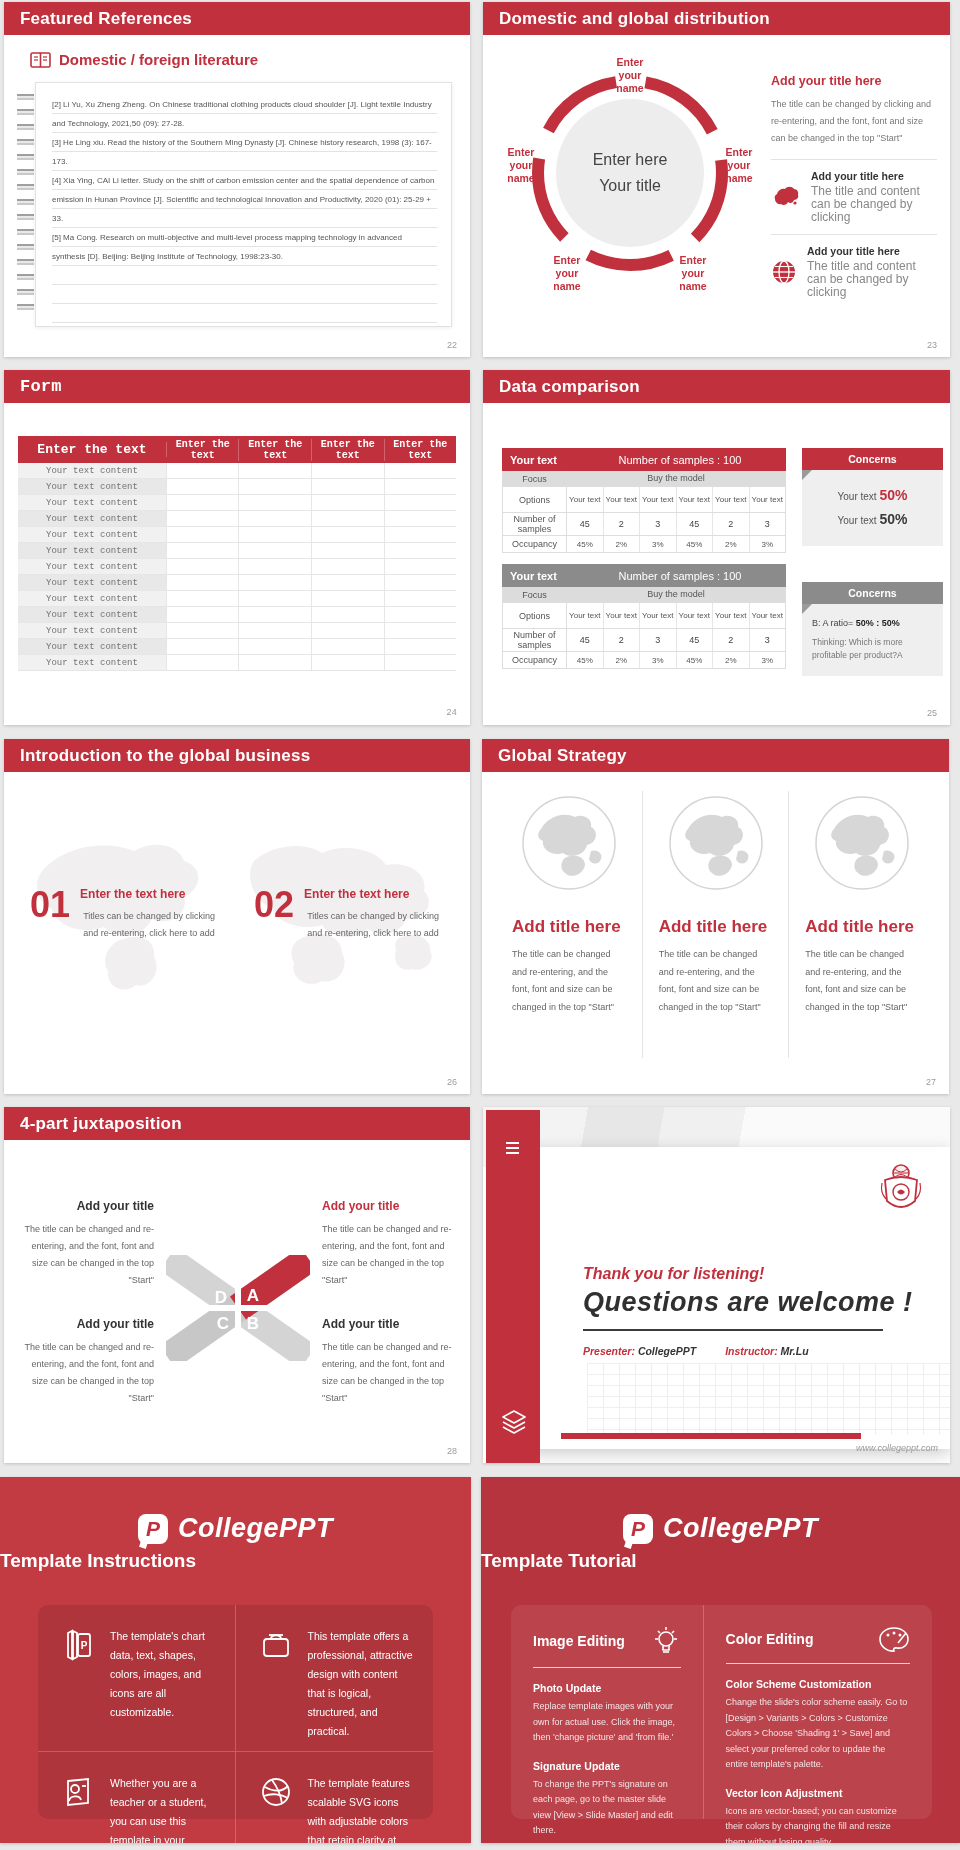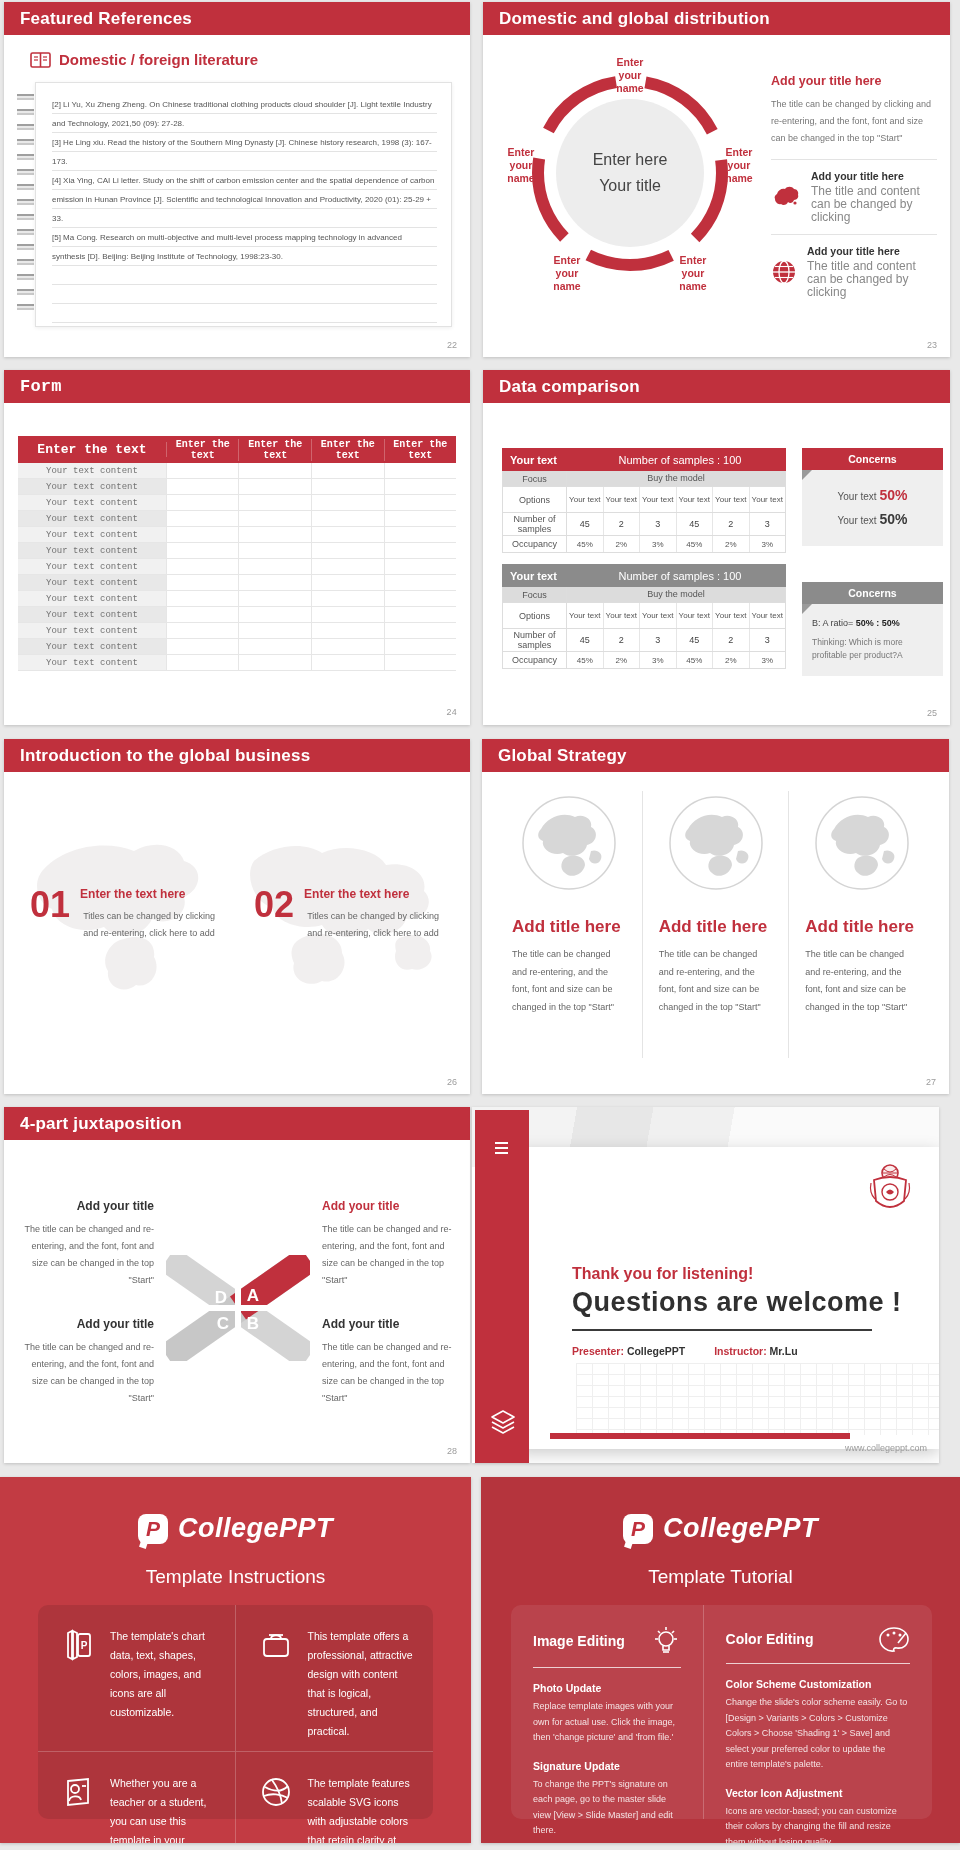--- a/index.html
+++ b/index.html
@@ -10,21 +10,21 @@
   body{width:960px; height:1850px; background:#e9e9e9; font-family:"Liberation Sans",sans-serif; position:relative; overflow:hidden;}
   .page{position:relative; width:960px; height:1850px;}
   .card{position:absolute; background:#fff; box-shadow:0 1px 3px rgba(0,0,0,.18); overflow:hidden;}
   .c1{left:4px;  top:2px;    width:466px; height:355px;}
   .c2{left:483px;top:2px;    width:467px; height:355px;}
   .c3{left:4px;  top:370px;  width:466px; height:355px;font-family:Liberation Mono, monospace;}
   .c4{left:483px;top:370px;  width:467px; height:355px;}
   .c5{left:4px;  top:739px;  width:466px; height:355px;}
   .c6{left:482px;top:739px;  width:467px; height:355px;}
   .c7{left:4px;  top:1107px; width:466px; height:356px;}
-  .c8{left:472px;top:1107px; width:467px; height:356px;}
+  .c8{left:483px;top:1107px; width:467px; height:356px;font-style:italic;}
   .p9{left:0;    top:1477px; width:471px; height:366px; background:var(--panel-red);}
   .p10{left:481px;top:1477px; width:479px; height:366px; background:var(--panel-red-deep);}
   .banner{height:33px; background:var(--red); color:#fff; font-weight:bold; font-size:17px; line-height:33px; padding-left:16px; letter-spacing:.2px;}
   .pnum{position:absolute; right:13px; bottom:7px; font-size:9px; color:#9c9c9c;}
 
   
   .lit-head{position:absolute; left:26px; top:49px; display:flex; align-items:center; gap:8px;}
   .lit-head b{color:var(--red); font-size:15px;}
   .spiral{position:absolute; left:13px; top:92px; bottom:40px; width:17px;
     background:repeating-linear-gradient(to bottom,#9f9f9f 0 2px,#e9e9e9 2px 4px,#c9c9c9 4px 6px,transparent 6px 15px);}
@@ -129,21 +129,21 @@
   .thx-people .lab{color:var(--red);} .thx-people .val{color:#333; margin-right:26px;}
   .thx-redbar{position:absolute; left:78px; bottom:24px; width:300px; height:6px; background:var(--red);}
   .thx-url{position:absolute; right:12px; bottom:10px; font-size:9px; color:#9a9a9a;}
   .crest{position:absolute; right:26px; top:56px;}
 
   
   .brand{display:flex; justify-content:center; align-items:center; gap:10px; padding-top:36px;}
   .brand .mark{width:30px; height:30px; background:#fff; border-radius:8px; position:relative; color:var(--red); font-weight:bold; font-size:21px; text-align:center; line-height:29px; font-style:italic;}
   .brand .mark::after{content:""; position:absolute; left:2px; bottom:-4px; width:7px; height:7px; background:#fff; transform:rotate(18deg);}
   .brand .word{color:#fff; font-size:27px; font-weight:bold; font-style:italic; letter-spacing:.5px;}
-  .panel-title{text-align:center; color:#fff; font-size:19px; font-weight:normal; margin-top:22px;}
+  .panel-title{color:#fff; font-size:19px; font-weight:bold; margin-top:6px;}
   .instr-grid{position:absolute; left:38px; right:38px; top:128px; bottom:24px; background:rgba(0,0,0,.10); border-radius:10px; display:grid; grid-template-columns:1fr 1fr; grid-template-rows:1fr 1fr;}
   .instr-cell{padding:22px 18px 10px 22px; display:flex; gap:14px; align-items:flex-start;}
   .instr-cell:nth-child(odd){border-right:1px solid rgba(255,255,255,.22);}
   .instr-cell:nth-child(-n+2){border-bottom:1px solid rgba(255,255,255,.22);}
   .instr-cell p{color:#fff; font-size:10.5px; line-height:19px;}
   .tut-card{position:absolute; left:30px; right:28px; top:128px; bottom:24px; background:rgba(255,255,255,.08); border-radius:10px; display:flex;}
   .tut-col{flex:1; padding:20px 22px;}
   .tut-col + .tut-col{border-left:1px solid rgba(255,255,255,.22); flex:1.25;}
   .tut-hd{display:flex; justify-content:space-between; align-items:center; border-bottom:1px solid rgba(255,255,255,.75); padding-bottom:10px;}
   .tut-hd b{color:#fff; font-size:14px;}

